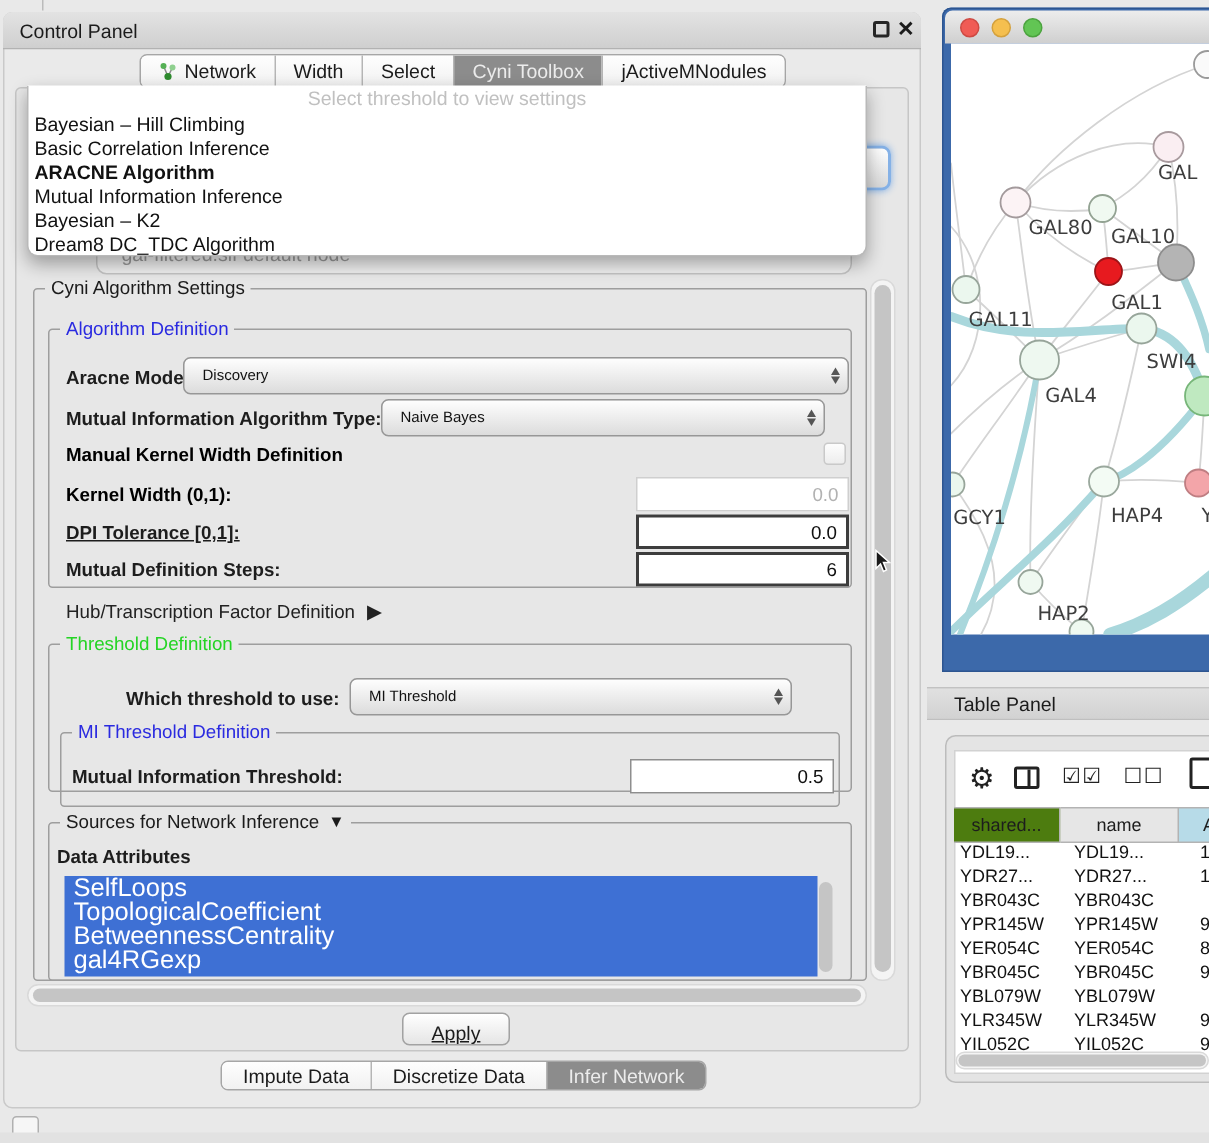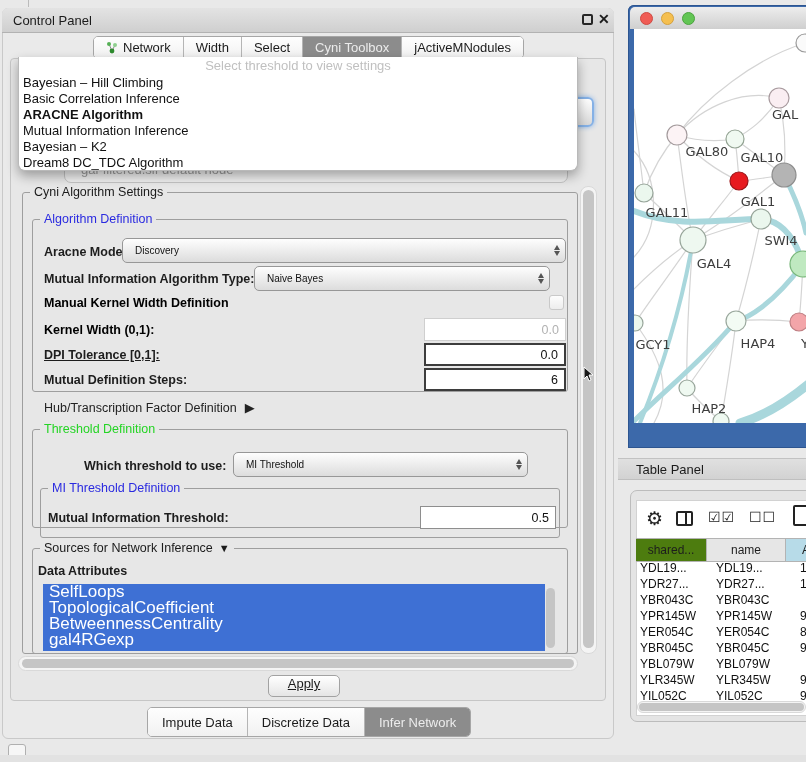--- a/index.html
+++ b/index.html
@@ -60,23 +60,23 @@
 
   .chk{width:15px;height:15px;border:1px solid #c9c9c9;border-radius:3px;background:linear-gradient(#fdfdfd,#ededed);}
 
   .attr-list{background:var(--sel-blue);overflow:hidden;}
   .attr-list .ai{height:16px;color:#fff;font-size:17px;display:flex;align-items:center;padding-left:6px;}
 
   .sbar-v{background:#f4f4f4;border:1px solid #d9d9d9;border-radius:8px;}
   .thumb{background:#c5c5c5;border-radius:6px;}
 
   .btn{border:1px solid #a2a2a2;border-radius:5px;background:linear-gradient(#ffffff,#e5e5e5);
-      display:flex;align-items:flex-start;justify-content:center;font-size:13px;text-decoration:underline;}
-
-  .seg{height:30px;display:flex;border:1px solid #a6a6a6;border-radius:5px;background:#fdfdfd;overflow:hidden;font-size:13px;}
+      display:flex;align-items:flex-end;justify-content:center;font-size:13px;text-decoration:underline;}
+
+  .seg{height:20px;display:flex;border:1px solid #a6a6a6;border-radius:5px;background:#fdfdfd;overflow:hidden;font-size:13px;}
   .seg .s{display:flex;align-items:center;padding:0 14px;border-left:1px solid #b5b5b5;background:linear-gradient(#fefefe,#f1f1f1);white-space:nowrap;}
   .seg .s:first-child{border-left:none;}
   .seg .s.sel{background:#8c8c8c;color:#ececec;}
 
   
   .net-frame{left:628px;top:5px;width:190px;height:443px;background:#3c69aa;border-radius:6px 6px 0 0;
       box-shadow:inset 0 0 0 1px #2d5590;}
   .net-titlebar{left:630px;top:7px;width:186px;height:22px;background:linear-gradient(#ededed,#cfcfcf);
       border-radius:5px 5px 0 0;display:flex;align-items:center;padding-left:10px;gap:8px;}
   .tl{width:11px;height:11px;border-radius:50%;}

